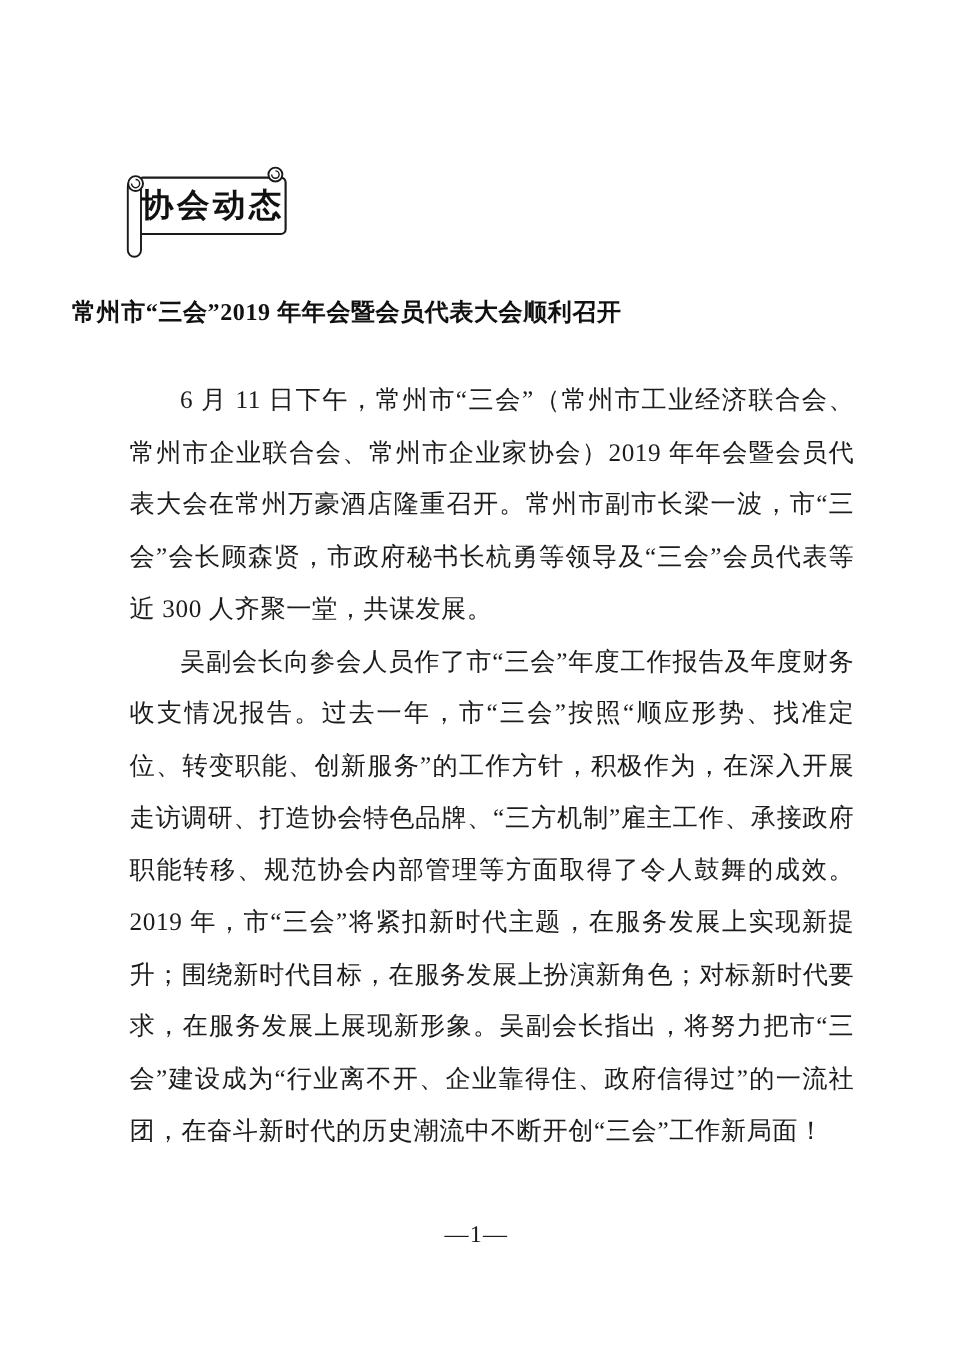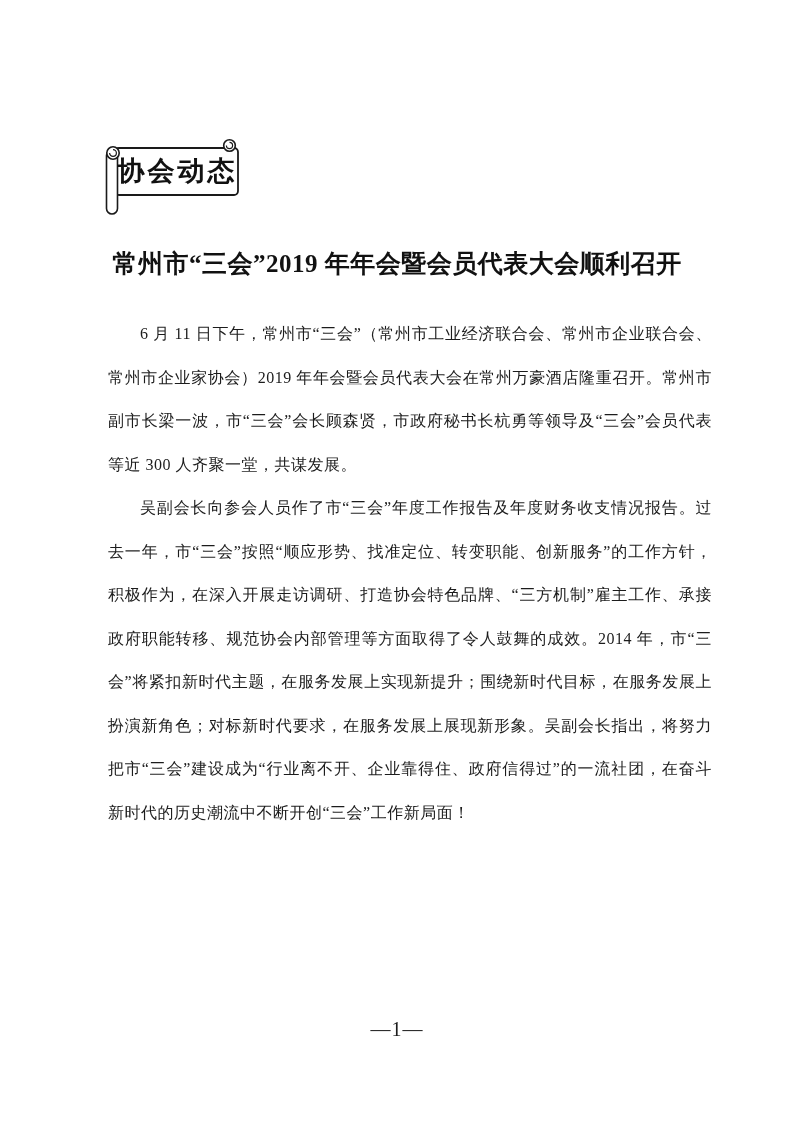--- a/index.html
+++ b/index.html
@@ -45,35 +45,34 @@
     color: #111111;
   }
 
   
   .title {
     position: absolute;
     left: 60px;
     top: 247px;
     width: 674px;
     margin: 0;
-    text-align: center;
-    font-size: 25px;
+    font-size: 20px;
     font-weight: 700;
     letter-spacing: 0.5px;
     color: #111111;
     white-space: nowrap;
   }
 
   
   .body-text {
     position: absolute;
     left: 108px;
     top: 312px;
     width: 604px;
-    font-size: 16px;
+    font-size: 21px;
     line-height: 43.5px;
     text-align: justify;
     color: #1c1c1c;
   }
   .body-text p {
     margin: 0;
     text-indent: 2em;
     letter-spacing: 0.5px;
   }
 
@@ -107,18 +106,18 @@
       <circle cx="129.5" cy="11.5" r="5.8" fill="#ffffff" stroke="#1a1a1a" stroke-width="1.6"></circle>
       <path d="M129.5 8.4 a3.1 3.1 0 1 1 -3.1 3.1" fill="none" stroke="#1a1a1a" stroke-width="1.2"></path>
     </svg>
     <div class="banner-label">协会动态</div>
   </div>
 
   <h1 class="title">常州市“三会”2019 年年会暨会员代表大会顺利召开</h1>
 
   <div class="body-text">
     <p>6 月 11 日下午，常州市“三会”（常州市工业经济联合会、常州市企业联合会、常州市企业家协会）2019 年年会暨会员代表大会在常州万豪酒店隆重召开。常州市副市长梁一波，市“三会”会长顾森贤，市政府秘书长杭勇等领导及“三会”会员代表等近 300 人齐聚一堂，共谋发展。</p>
-    <p>吴副会长向参会人员作了市“三会”年度工作报告及年度财务收支情况报告。过去一年，市“三会”按照“顺应形势、找准定位、转变职能、创新服务”的工作方针，积极作为，在深入开展走访调研、打造协会特色品牌、“三方机制”雇主工作、承接政府职能转移、规范协会内部管理等方面取得了令人鼓舞的成效。2014 年，市“三会”将紧扣新时代主题，在服务发展上实现新提升；围绕新时代目标，在服务发展上扮演新角色；对标新时代要求，在服务发展上展现新形象。吴副会长指出，将努力把市“三会”建设成为“行业离不开、企业靠得住、政府信得过”的一流社团，在奋斗新时代的历史潮流中不断开创“三会”工作新局面！</p>
+    <p>吴副会长向参会人员作了市“三会”年度工作报告及年度财务收支情况报告。过去一年，市“三会”按照“顺应形势、找准定位、转变职能、创新服务”的工作方针，积极作为，在深入开展走访调研、打造协会特色品牌、“三方机制”雇主工作、承接政府职能转移、规范协会内部管理等方面取得了令人鼓舞的成效。2019 年，市“三会”将紧扣新时代主题，在服务发展上实现新提升；围绕新时代目标，在服务发展上扮演新角色；对标新时代要求，在服务发展上展现新形象。吴副会长指出，将努力把市“三会”建设成为“行业离不开、企业靠得住、政府信得过”的一流社团，在奋斗新时代的历史潮流中不断开创“三会”工作新局面！</p>
   </div>
 
   <div class="page-number">—1—</div>
 
 </div>
 
 </body></html>

